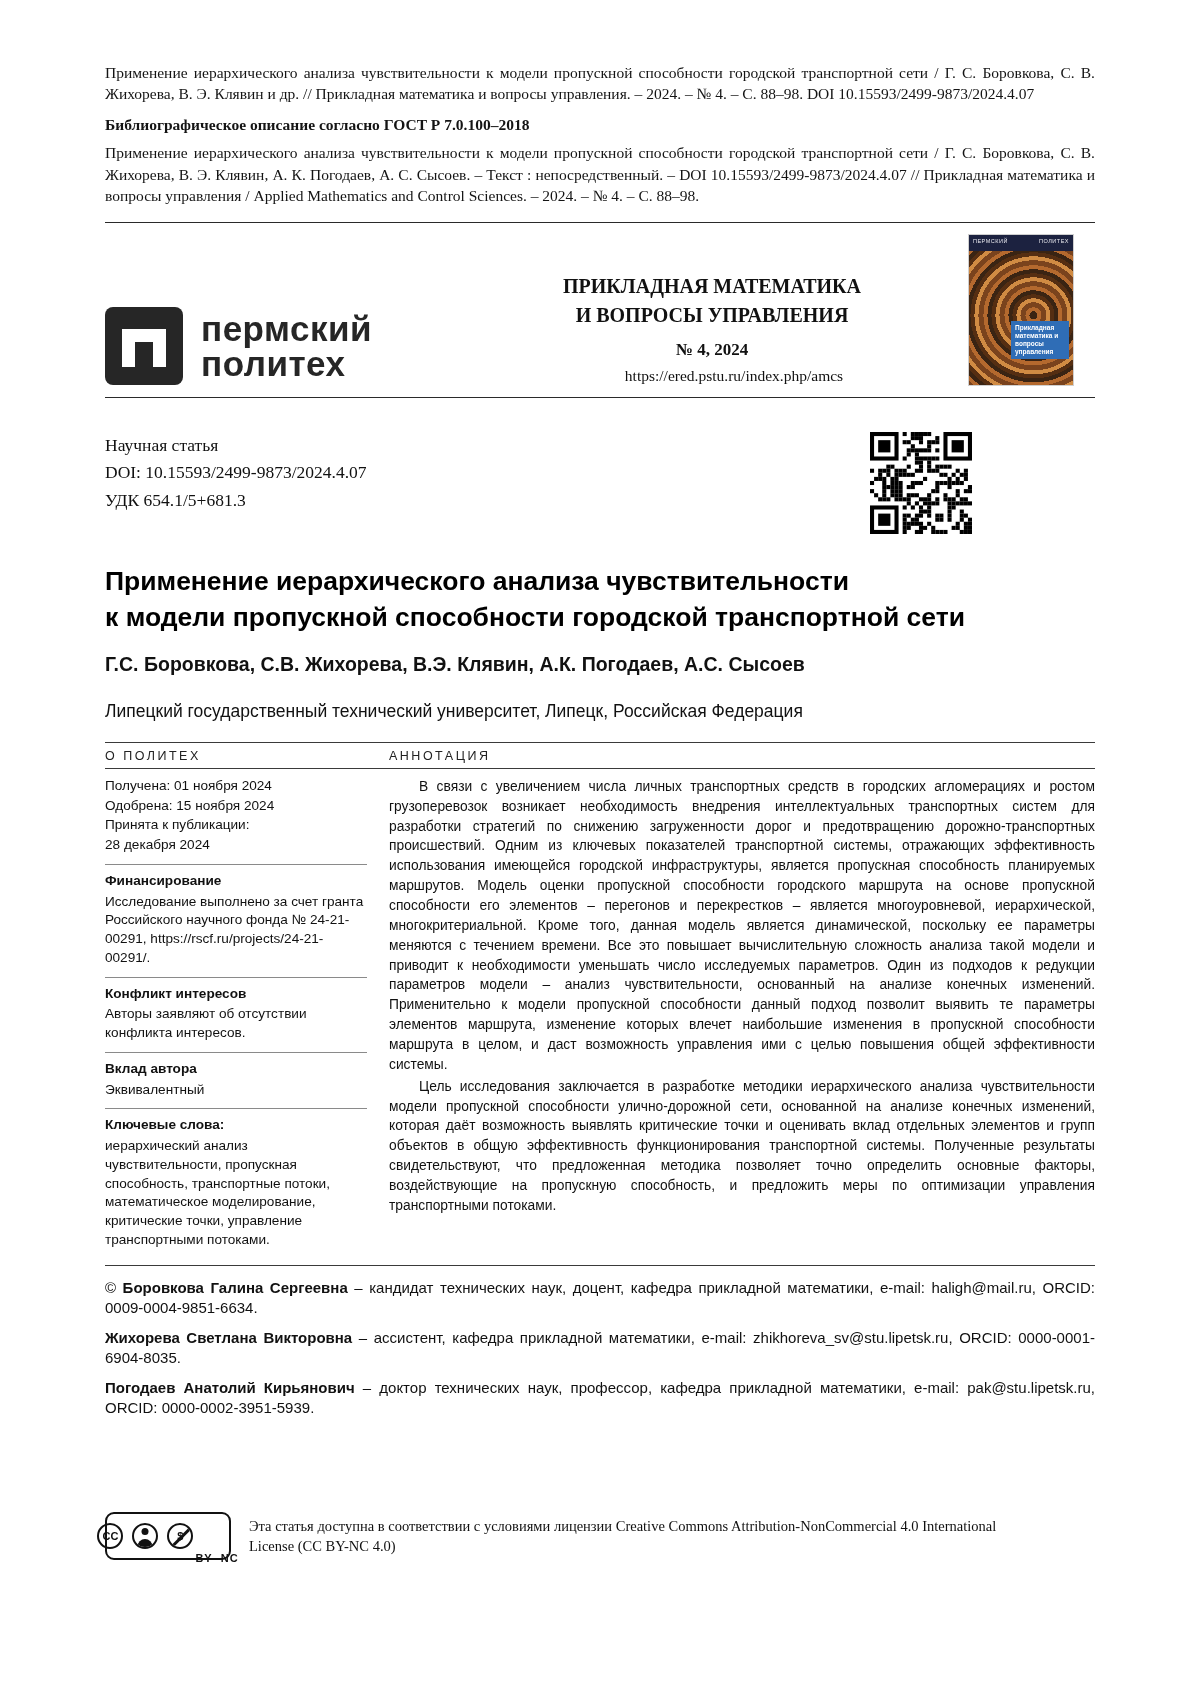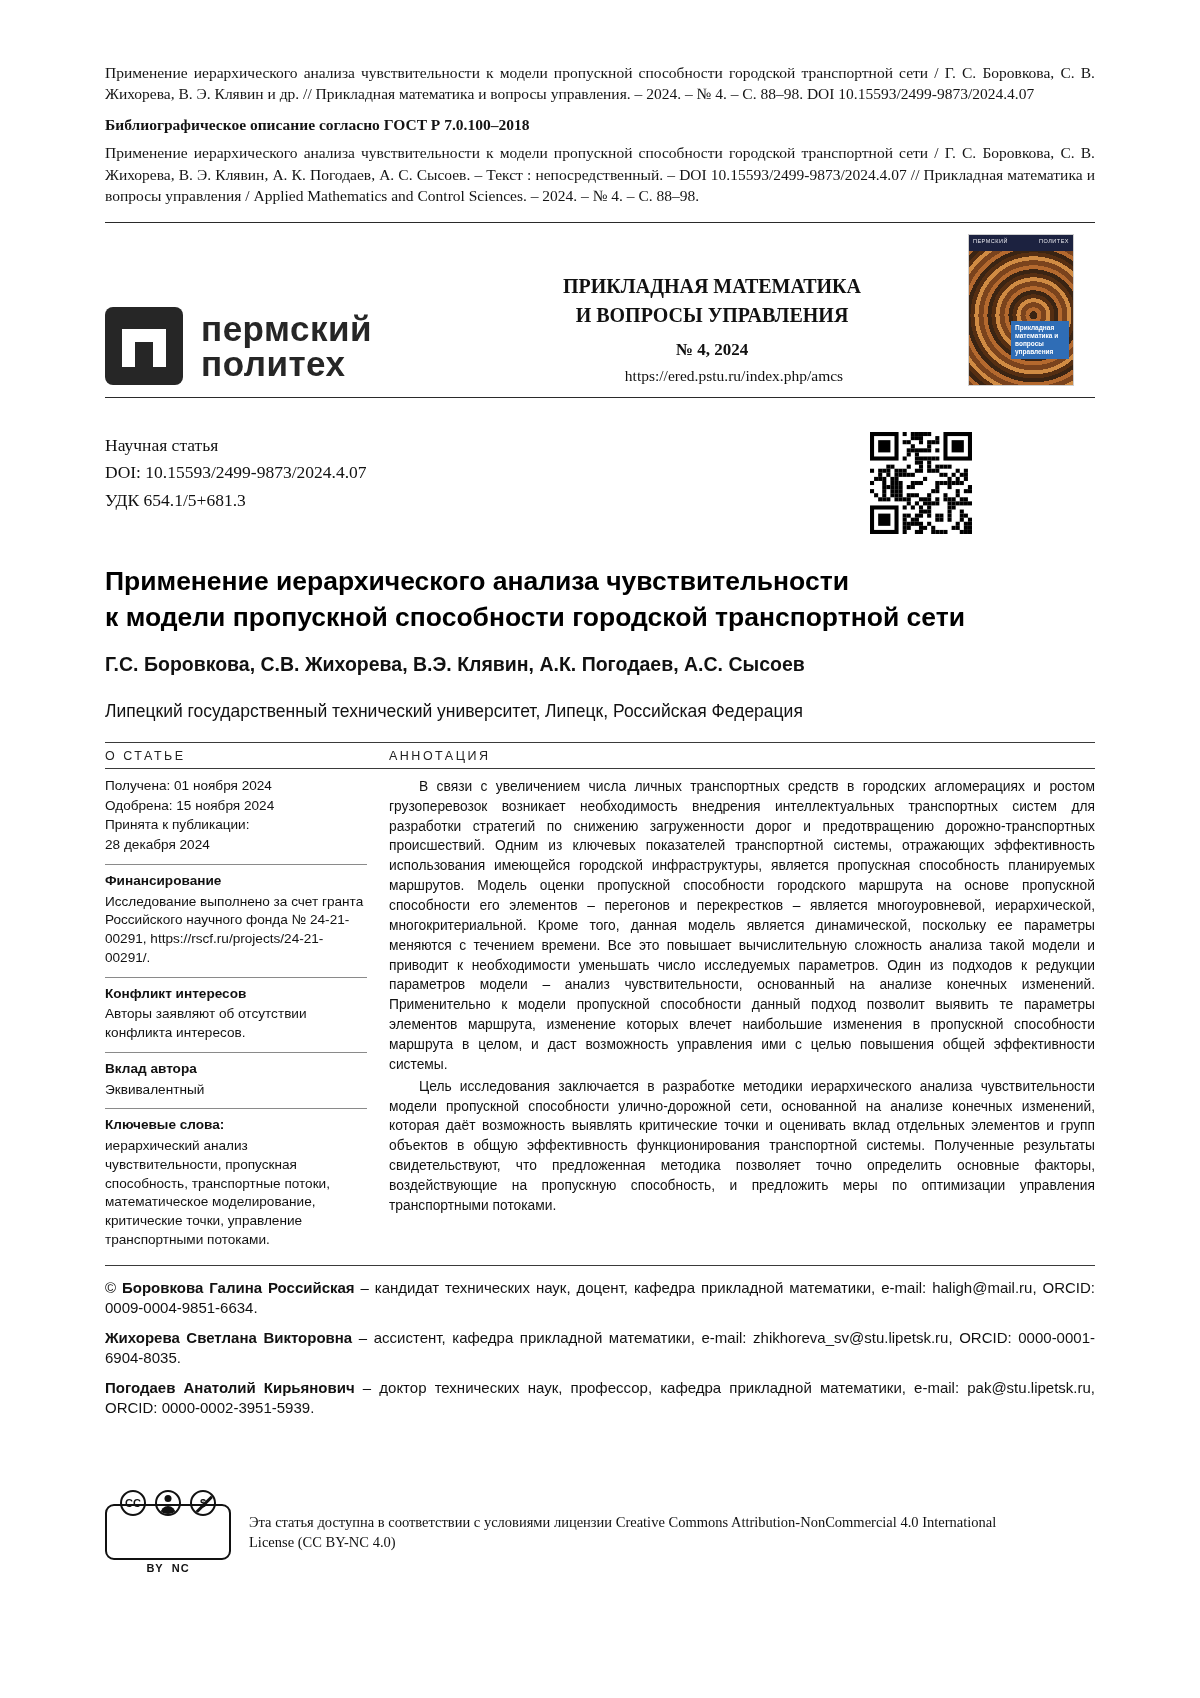--- a/index.html
+++ b/index.html
@@ -66,22 +66,22 @@
   .abstract p { text-indent:30px; }
   .abstract p + p { margin-top:2px; }
 
   
   .bios { margin-top:12px; font-size:15px; line-height:1.37; }
   .bio { text-align:justify; margin-bottom:9px; }
   .bio b { font-weight:bold; }
 
   
   .license { margin-top:auto; margin-bottom:138px; display:flex; align-items:center; gap:18px; }
-  .cc-badge { width:126px; height:56px; border:2.5px solid #111; border-radius:9px; background:#fff;
-              display:flex; flex-direction:column; align-items:center; justify-content:center; gap:2px; flex:0 0 auto; }
+  .cc-badge { width:126px; height:48px; border:2.5px solid #111; border-radius:9px; background:#fff;
+              display:flex; align-items:center; justify-content:center; gap:2px; flex:0 0 auto; }
   .cc-icons { display:flex; gap:9px; align-items:center; }
   .cc-circle { width:26px; height:26px; border:2.5px solid #111; border-radius:50%;
                display:flex; align-items:center; justify-content:center;
                font-weight:bold; font-size:11px; position:relative; overflow:hidden; }
   .person { position:relative; width:100%; height:100%; }
   .person::before { content:""; position:absolute; left:50%; top:3px; transform:translateX(-50%);
                     width:7px; height:7px; background:#111; border-radius:50%; }
   .person::after { content:""; position:absolute; left:50%; bottom:-4px; transform:translateX(-50%);
                    width:15px; height:12px; background:#111; border-radius:8px 8px 0 0; }
   .nc-slash { position:absolute; left:-3px; top:10px; width:32px; height:2.5px; background:#111; transform:rotate(-45deg); }
@@ -362,21 +362,21 @@
   <h1 class="title">
     <span>Применение иерархического анализа чувствительности</span>
     <span>к модели пропускной способности городской транспортной сети</span>
   </h1>
   <div class="authors">Г.С. Боровкова, С.В. Жихорева, В.Э. Клявин, А.К. Погодаев, А.С. Сысоев</div>
   <div class="affiliation">Липецкий государственный технический университет, Липецк, Российская Федерация</div>
 
   <section class="info-section">
     <div class="rule"></div>
     <div class="col-headers">
-      <div class="col-l">О СТАТЬЕ</div>
+      <div class="col-l">О ПОЛИТЕХ</div>
       <div class="col-gap"></div>
       <div class="col-r">АННОТАЦИЯ</div>
     </div>
     <div class="rule"></div>
     <div class="cols">
       <div class="col-l about">
         <p>Получена: 01 ноября 2024</p>
         <p>Одобрена: 15 ноября 2024</p>
         <p>Принята к публикации:</p>
         <p>28 декабря 2024</p>
@@ -392,21 +392,21 @@
       <div class="col-gap"></div>
       <div class="col-r abstract">
         <p>В связи с увеличением числа личных транспортных средств в городских агломерациях и ростом грузоперевозок возникает необходимость внедрения интеллектуальных транспортных систем для разработки стратегий по снижению загруженности дорог и предотвращению дорожно-транспортных происшествий. Одним из ключевых показателей транспортной системы, отражающих эффективность использования имеющейся городской инфраструктуры, является пропускная способность планируемых маршрутов. Модель оценки пропускной способности городского маршрута на основе пропускной способности его элементов – перегонов и перекрестков – является многоуровневой, иерархической, многокритериальной. Кроме того, данная модель является динамической, поскольку ее параметры меняются с течением времени. Все это повышает вычислительную сложность анализа такой модели и приводит к необходимости уменьшать число исследуемых параметров. Один из подходов к редукции параметров модели – анализ чувствительности, основанный на анализе конечных изменений. Применительно к модели пропускной способности данный подход позволит выявить те параметры элементов маршрута, изменение которых влечет наибольшие изменения в пропускной способности маршрута в целом, и даст возможность управления ими с целью повышения общей эффективности системы.</p>
         <p>Цель исследования заключается в разработке методики иерархического анализа чувствительности модели пропускной способности улично-дорожной сети, основанной на анализе конечных изменений, которая даёт возможность выявлять критические точки и оценивать вклад отдельных элементов и групп объектов в общую эффективность функционирования транспортной системы. Полученные результаты свидетельствуют, что предложенная методика позволяет точно определить основные факторы, воздействующие на пропускную способность, и предложить меры по оптимизации управления транспортными потоками.</p>
       </div>
     </div>
     <div class="rule"></div>
   </section>
 
   <section class="bios">
-    <p class="bio"><span>© </span><b>Боровкова Галина Российская</b><span> – кандидат технических наук, доцент, кафедра прикладной математики, e-mail: haligh@mail.ru, ORCID: 0009-0004-9851-6634.</span></p>
+    <p class="bio"><span>© </span><b>Боровкова Галина Сергеевна</b><span> – кандидат технических наук, доцент, кафедра прикладной математики, e-mail: haligh@mail.ru, ORCID: 0009-0004-9851-6634.</span></p>
     <p class="bio"><b>Жихорева Светлана Викторовна</b><span> – ассистент, кафедра прикладной математики, e-mail: zhikhoreva_sv@stu.lipetsk.ru, ORCID: 0000-0001-6904-8035.</span></p>
     <p class="bio"><b>Погодаев Анатолий Кирьянович</b><span> – доктор технических наук, профессор, кафедра прикладной математики, e-mail: pak@stu.lipetsk.ru, ORCID: 0000-0002-3951-5939.</span></p>
   </section>
 
   <footer class="license">
     <div class="cc-badge">
       <div class="cc-icons">
         <div class="cc-circle">CC</div>
         <div class="cc-circle">
             <div class="person"></div>

